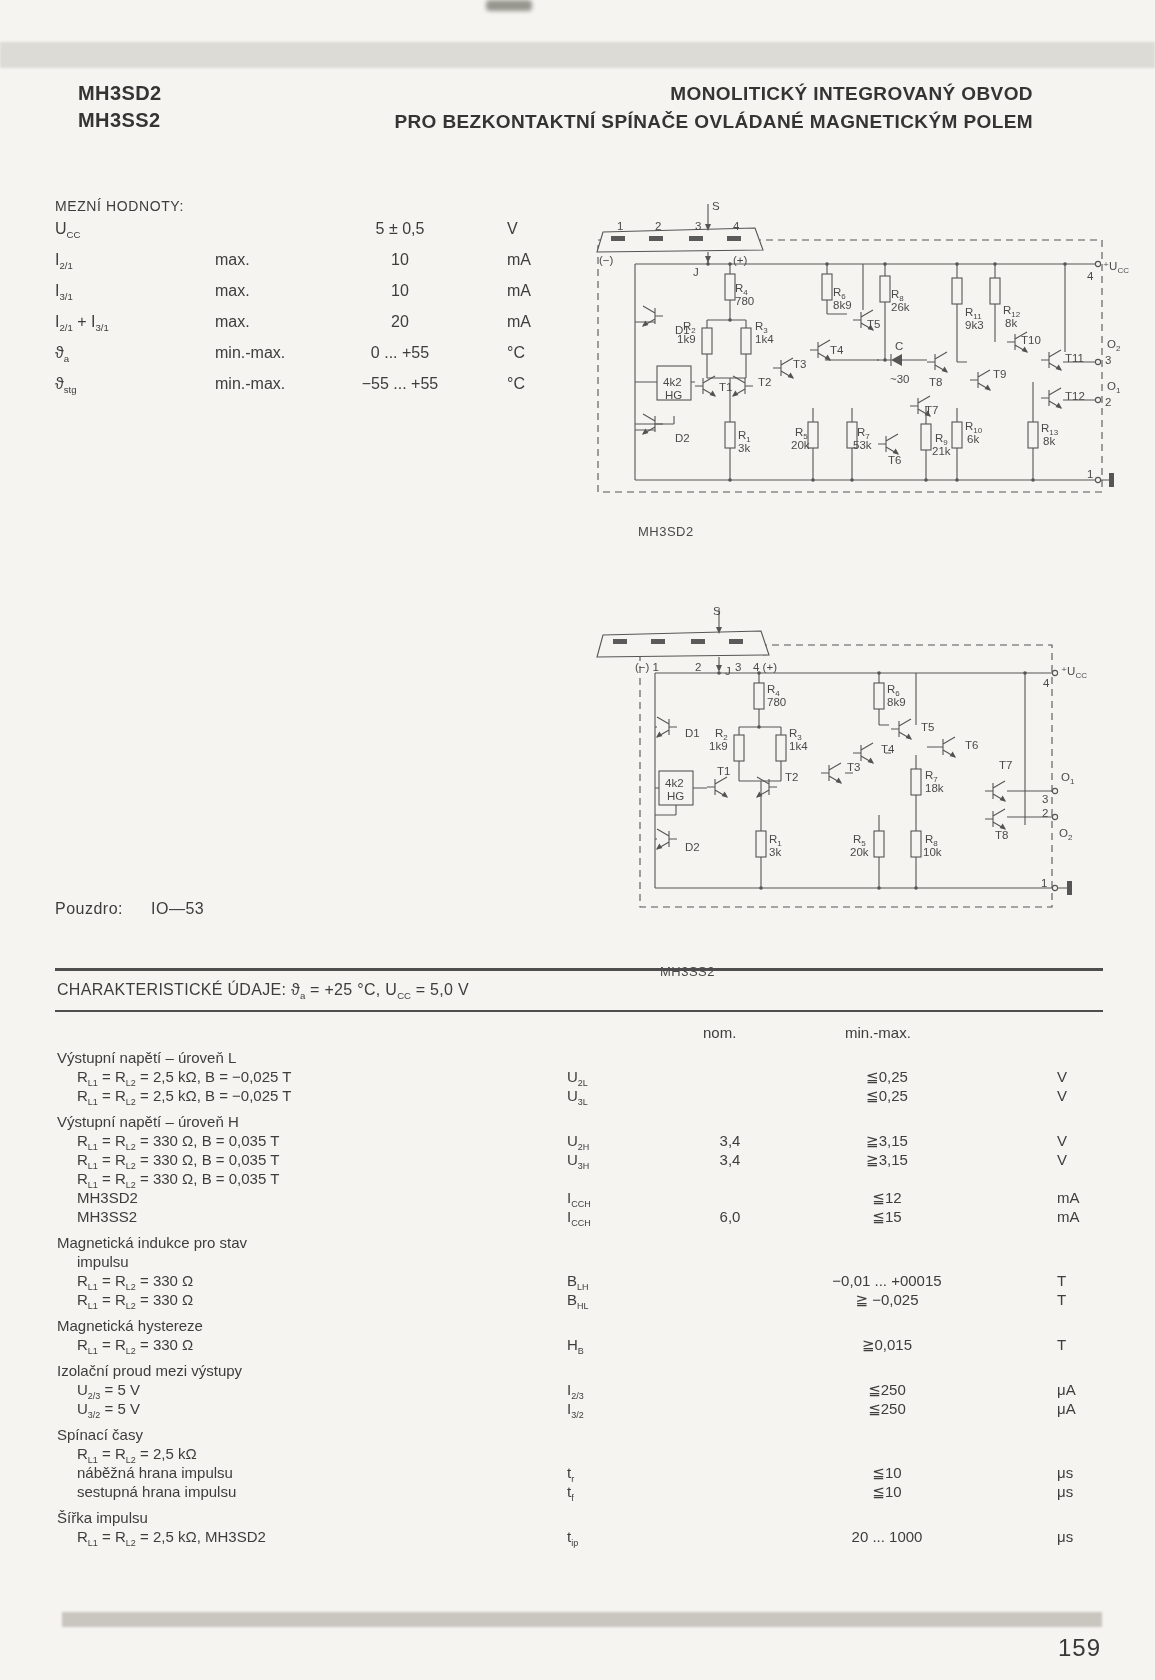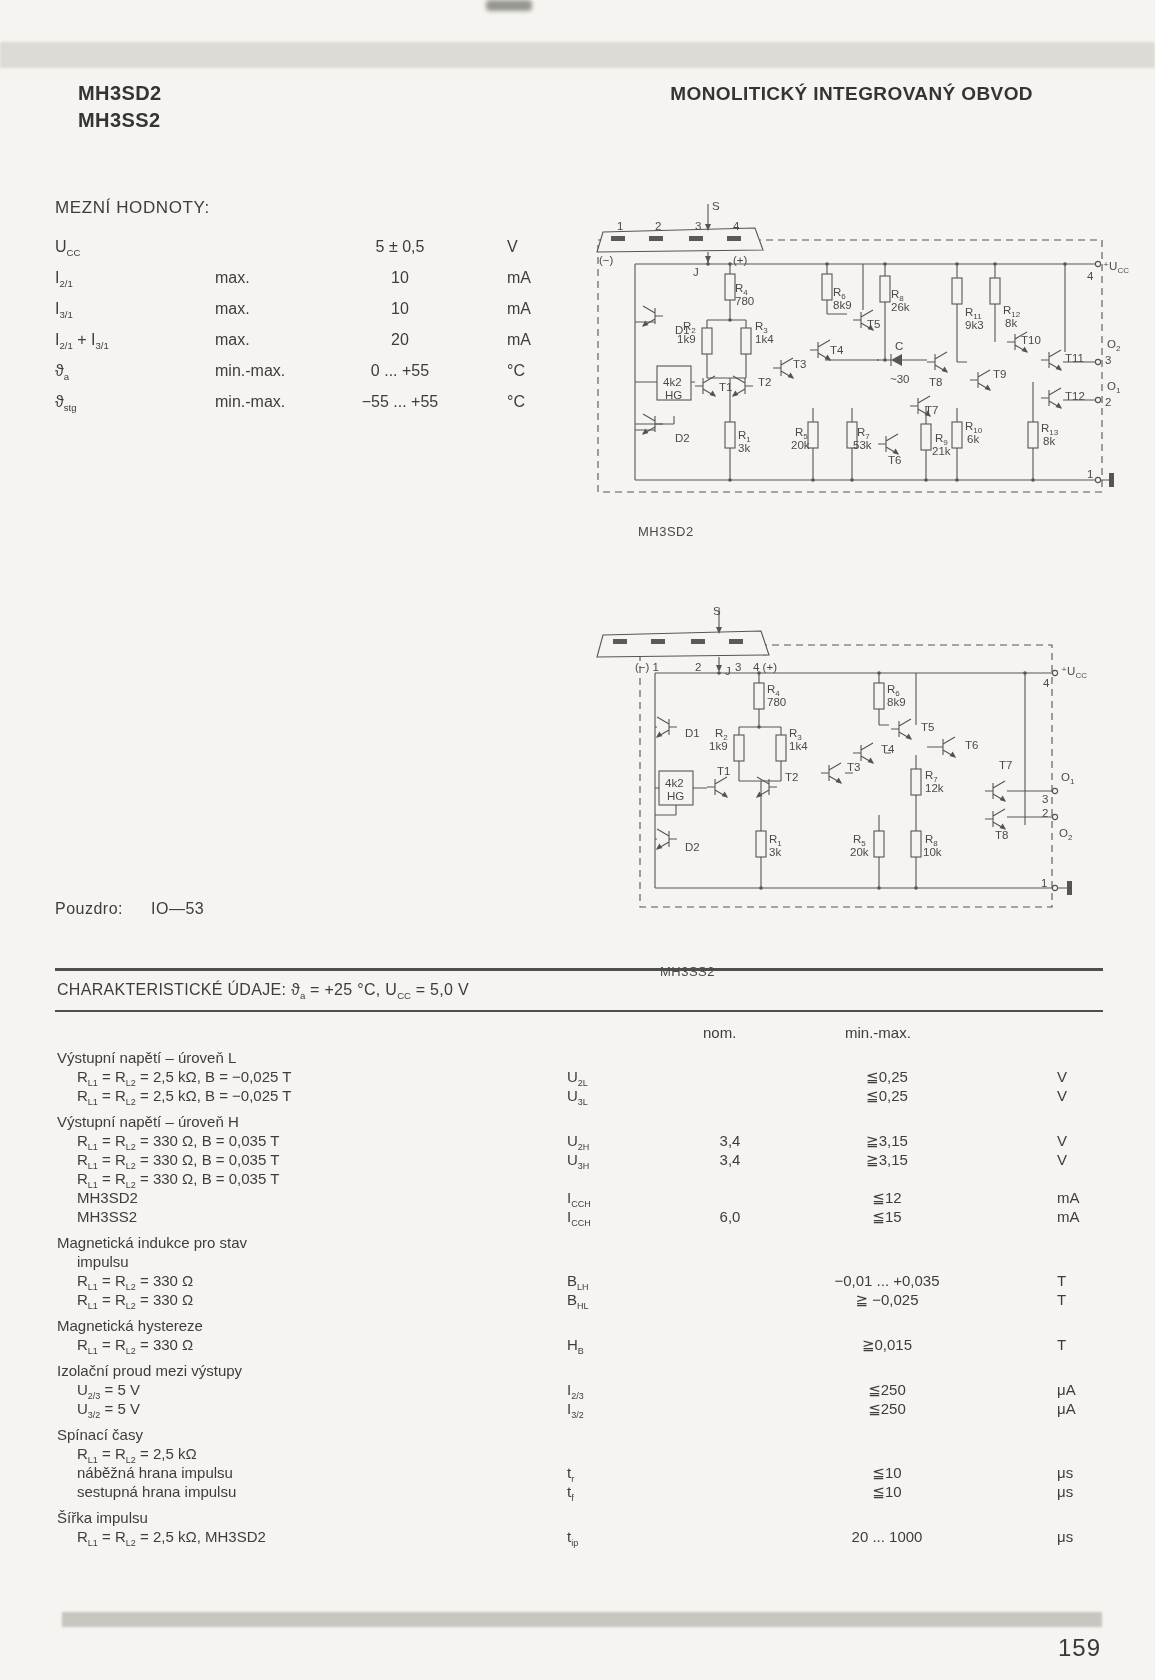--- a/index.html
+++ b/index.html
@@ -11,21 +11,21 @@
   sub{font-size:.6em;letter-spacing:0;}
   
   .scan-bar-top{position:absolute;left:0;top:42px;width:1155px;height:26px;background:#dcdbd5;filter:blur(1px);}
   .smudge{position:absolute;left:486px;top:0;width:46px;height:11px;background:#96968f;border-radius:4px;filter:blur(2px);}
   .scan-bar-bottom{position:absolute;left:62px;top:1612px;width:1040px;height:15px;background:#c9c6c0;filter:blur(1px);}
   
   .header-parts{position:absolute;left:78px;top:80px;font-size:20px;font-weight:bold;line-height:27px;letter-spacing:.4px;color:#343434;}
   .header-title{position:absolute;right:122px;top:80px;text-align:right;font-size:19px;font-weight:bold;line-height:28px;letter-spacing:.4px;color:#343434;}
   
   .limits{position:absolute;left:55px;top:198px;width:560px;}
-  .limits-title{font-size:17px;letter-spacing:.6px;margin-bottom:20px;}
+  .limits-title{font-size:14px;letter-spacing:.6px;margin-bottom:6px;}
   .lm-row{position:relative;height:31px;font-size:16px;}
   .lm-sym{position:absolute;left:0;}
   .lm-cond{position:absolute;left:160px;}
   .lm-val{position:absolute;left:280px;width:130px;text-align:center;}
   .lm-unit{position:absolute;left:452px;}
   
   .pouzdro{position:absolute;left:55px;top:900px;font-size:16px;letter-spacing:.5px;}
   .pouzdro .v{margin-left:28px;}
   
   .diagram{position:absolute;}
@@ -63,20 +63,21 @@
 <div class="smudge"></div>
 <div class="scan-bar-top"></div>
 <div class="scan-bar-bottom"></div>
 
 <div class="header-parts">
   <div>MH3SD2</div>
   <div>MH3SS2</div>
 </div>
 <div class="header-title">
   <div>MONOLITICKÝ INTEGROVANÝ OBVOD</div>
+  <div>PRO BEZKONTAKTNÍ SPÍNAČE OVLÁDANÉ MAGNETICKÝM POLEM</div>
 </div>
 
 <div class="limits">
   <div class="limits-title">MEZNÍ HODNOTY:</div>
   <div class="lm-rows">
 
   <div class="lm-row">
       <span class="lm-sym">U<sub>CC</sub></span>
       <span class="lm-cond"></span>
       <span class="lm-val">5 ± 0,5</span>
@@ -348,21 +349,21 @@
       <span class="dlabel" style="left: 190px; top: 196px;">T2</span>
       <span class="dlabel" style="left: 252px; top: 186px;">T3</span>
       <span class="dlabel" style="left: 286px; top: 168px;">T4</span>
       <span class="dlabel" style="left: 326px; top: 146px;">T5</span>
       <span class="dlabel" style="left: 370px; top: 164px;">T6</span>
       <span class="dlabel" style="left: 174px; top: 258px;">R<sub>1</sub></span>
       <span class="dlabel" style="left: 174px; top: 271px;">3k</span>
       <span class="dlabel" style="left: 292px; top: 108px;">R<sub>6</sub></span>
       <span class="dlabel" style="left: 292px; top: 121px;">8k9</span>
       <span class="dlabel" style="left: 330px; top: 194px;">R<sub>7</sub></span>
-      <span class="dlabel" style="left: 330px; top: 207px;">12k</span>
+      <span class="dlabel" style="left: 330px; top: 207px;">18k</span>
       <span class="dlabel" style="left: 258px; top: 258px;">R<sub>5</sub></span>
       <span class="dlabel" style="left: 255px; top: 271px;">20k</span>
       <span class="dlabel" style="left: 330px; top: 258px;">R<sub>8</sub></span>
       <span class="dlabel" style="left: 328px; top: 271px;">10k</span>
       <span class="dlabel" style="left: 90px; top: 266px;">D2</span>
       <span class="dlabel" style="left: 404px; top: 184px;">T7</span>
       <span class="dlabel" style="left: 400px; top: 254px;">T8</span>
       <span class="dlabel" style="left: 448px; top: 102px;">4</span>
       <span class="dlabel" style="left: 466px; top: 90px;">⁺U<sub>CC</sub></span>
       <span class="dlabel" style="left: 466px; top: 196px;">O<sub>1</sub></span>
@@ -462,21 +463,21 @@
       <span class="ct-cond">impulsu</span>
       <span class="ct-sym"></span>
       <span class="ct-nom"></span>
       <span class="ct-mm"></span>
       <span class="ct-unit"></span>
     </div>
       <div class="ct-row k-i">
       <span class="ct-cond">R<sub>L1</sub> = R<sub>L2</sub> = 330 Ω</span>
       <span class="ct-sym">B<sub>LH</sub></span>
       <span class="ct-nom"></span>
-      <span class="ct-mm">−0,01 ... +0,035</span>
+      <span class="ct-mm">−0,01 ... +00015</span>
       <span class="ct-unit">T</span>
     </div>
       <div class="ct-row k-i">
       <span class="ct-cond">R<sub>L1</sub> = R<sub>L2</sub> = 330 Ω</span>
       <span class="ct-sym">B<sub>HL</sub></span>
       <span class="ct-nom"></span>
       <span class="ct-mm">≧ −0,025</span>
       <span class="ct-unit">T</span>
     </div>
       <div class="ct-row k-g">

